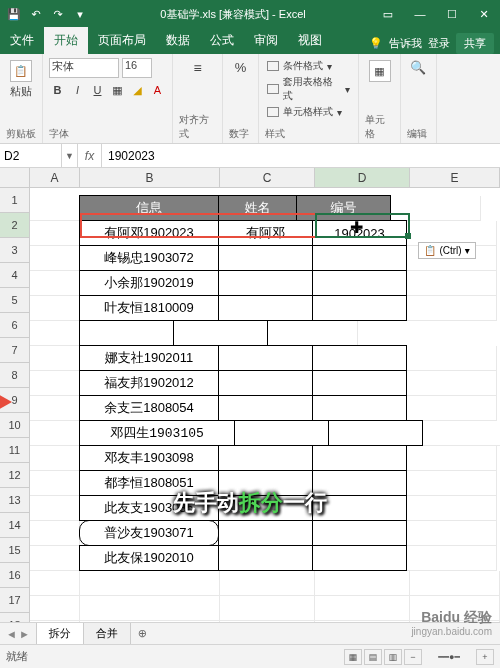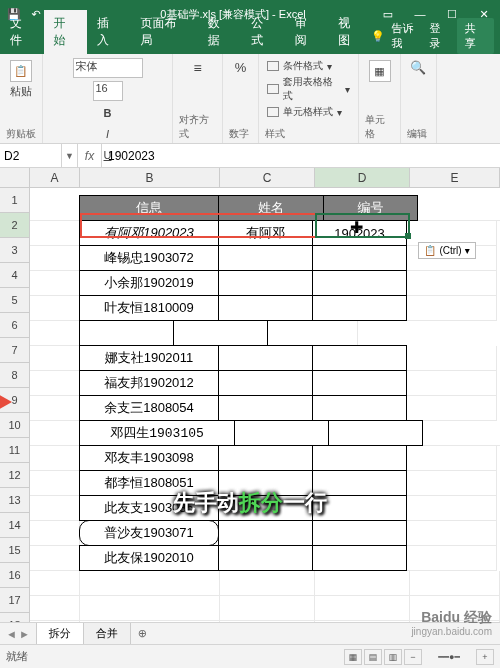--- a/index.html
+++ b/index.html
@@ -19,21 +19,21 @@
 .ribbontabs .tab.active { background: #f3f3f3; color: #217346; }
 .ribbontabs .right { margin-left: auto; display: flex; align-items: center; gap: 6px; padding-right: 6px; font-size: 11px; }
 .ribbontabs .share { background: #2e8557; padding: 3px 8px; border-radius: 2px; }
 
 
 .ribbon { background: #f3f3f3; height: 90px; border-bottom: 1px solid #d4d4d4; display: flex; font-size: 11px; color: #444; }
 .ribbon .group { border-right: 1px solid #e0e0e0; padding: 4px 6px 2px; display: flex; flex-direction: column; justify-content: space-between; }
 .ribbon .group .label { text-align: left; font-size: 10px; color: #666; padding-top: 2px; }
 .ribbon .bigbtn { display: flex; flex-direction: column; align-items: center; gap: 2px; padding: 2px 4px; }
 .ribbon .bigbtn .ico { width: 22px; height: 22px; background: #fff; border: 1px solid #bbb; display: flex; align-items: center; justify-content: center; }
-.ribbon .fontgroup .row { display: flex; gap: 3px; align-items: center; margin-bottom: 3px; flex-direction: column; }
+.ribbon .fontgroup .row { display: flex; gap: 3px; align-items: center; margin-bottom: 3px; }
 .ribbon select, .ribbon .combo { height: 20px; font-size: 11px; border: 1px solid #c0c0c0; background: #fff; padding: 0 2px; }
 .ribbon .mini { width: 18px; height: 18px; border: 1px solid transparent; display: flex; align-items: center; justify-content: center; font-size: 11px; }
 .ribbon .styleitem { display: flex; align-items: center; gap: 4px; font-size: 10px; padding: 1px 2px; }
 .ribbon .styleitem .sico { width: 12px; height: 10px; border: 1px solid #888; }
 
 
 .fbar { height: 24px; display: flex; align-items: stretch; border-bottom: 1px solid #d4d4d4; font-size: 12px; background: #fff; }
 .fbar .namebox { width: 62px; border-right: 1px solid #d4d4d4; padding: 0 4px; display: flex; align-items: center; }
 .fbar .drop { width: 16px; border-right: 1px solid #d4d4d4; display: flex; align-items: center; justify-content: center; color: #666; font-size: 9px; }
 .fbar .fx { width: 24px; border-right: 1px solid #d4d4d4; display: flex; align-items: center; justify-content: center; font-style: italic; color: #666; }
@@ -105,21 +105,20 @@
     <span>▭</span>
     <span>—</span>
     <span>☐</span>
     <span>✕</span>
   </div>
 </div>
 
 <div class="ribbontabs">
   <div class="tab">文件</div>
   <div class="tab active">开始</div>
-  <div class="tab">插入</div>
   <div class="tab">页面布局</div>
   <div class="tab">数据</div>
   <div class="tab">公式</div>
   <div class="tab">审阅</div>
   <div class="tab">视图</div>
   <div class="right">
     <span>💡</span>
     <span>告诉我</span>
     <span>登录</span>
     <span class="share"><span>共享</span></span>
@@ -224,27 +223,27 @@
       <div class="rh">14</div>
       <div class="rh">15</div>
       <div class="rh">16</div>
       <div class="rh">17</div>
       <div class="rh">18</div>
     </div>
   <div class="cells" id="cells">
       <div class="row">
         <div class="cell" style="width: 50px;"></div>
         <div class="cell datacell hdrcell" style="width: 140px;">信息</div>
-        <div class="cell datacell hdrcell" style="width: 106px;">姓名</div>
+        <div class="cell datacell hdrcell" style="width: 79px;">姓名</div>
         <div class="cell datacell hdrcell" style="width: 95px;">编号</div>
         <div class="cell" style="width: 90px;"></div>
       </div>
       <div class="row">
         <div class="cell" style="width: 50px;"></div>
-        <div class="cell datacell bodycell" style="width: 140px; font-style: italic;">有阿邓1902023</div>
+        <div class="cell datacell bodycell" style="width: 140px;">有阿邓1902023</div>
         <div class="cell datacell bodycell" style="width: 95px;">有阿邓</div>
         <div class="cell datacell bodycell" style="width: 95px;">1902023</div>
         <div class="cell" style="width: 90px;"></div>
       </div>
       <div class="row">
         <div class="cell" style="width: 50px;"></div>
         <div class="cell datacell bodycell" style="width: 140px;">峰锡忠1903072</div>
         <div class="cell datacell bodycell" style="width: 95px;"></div>
         <div class="cell datacell bodycell" style="width: 95px;"></div>
         <div class="cell" style="width: 90px;"></div>

